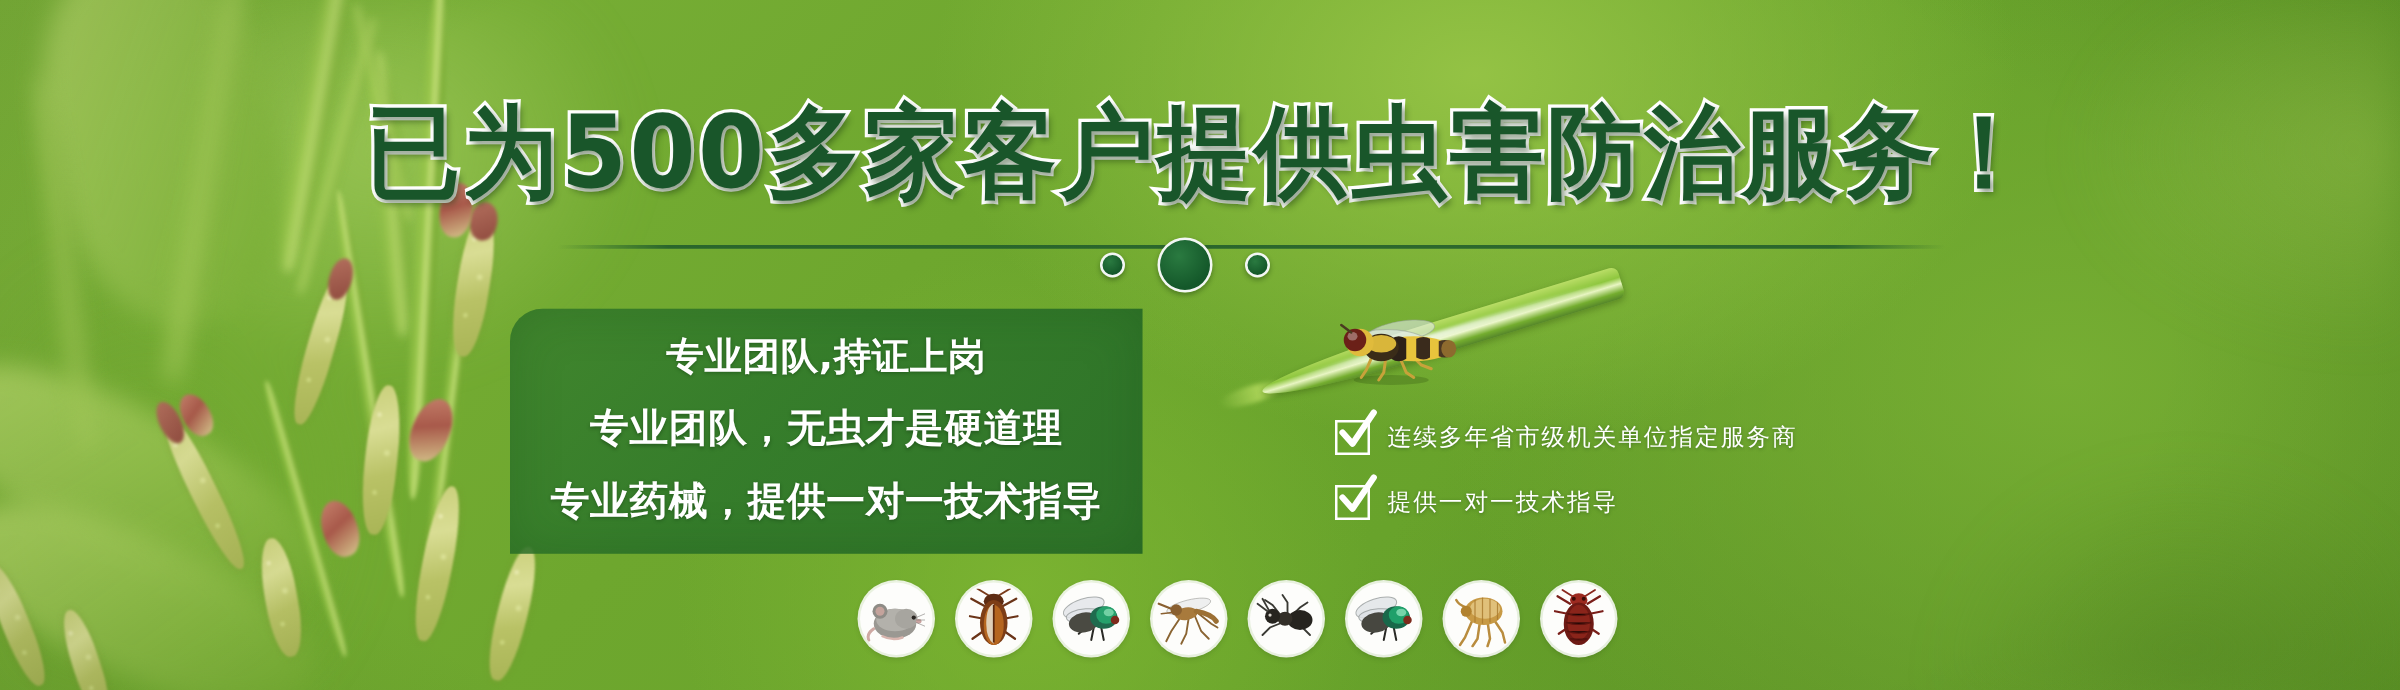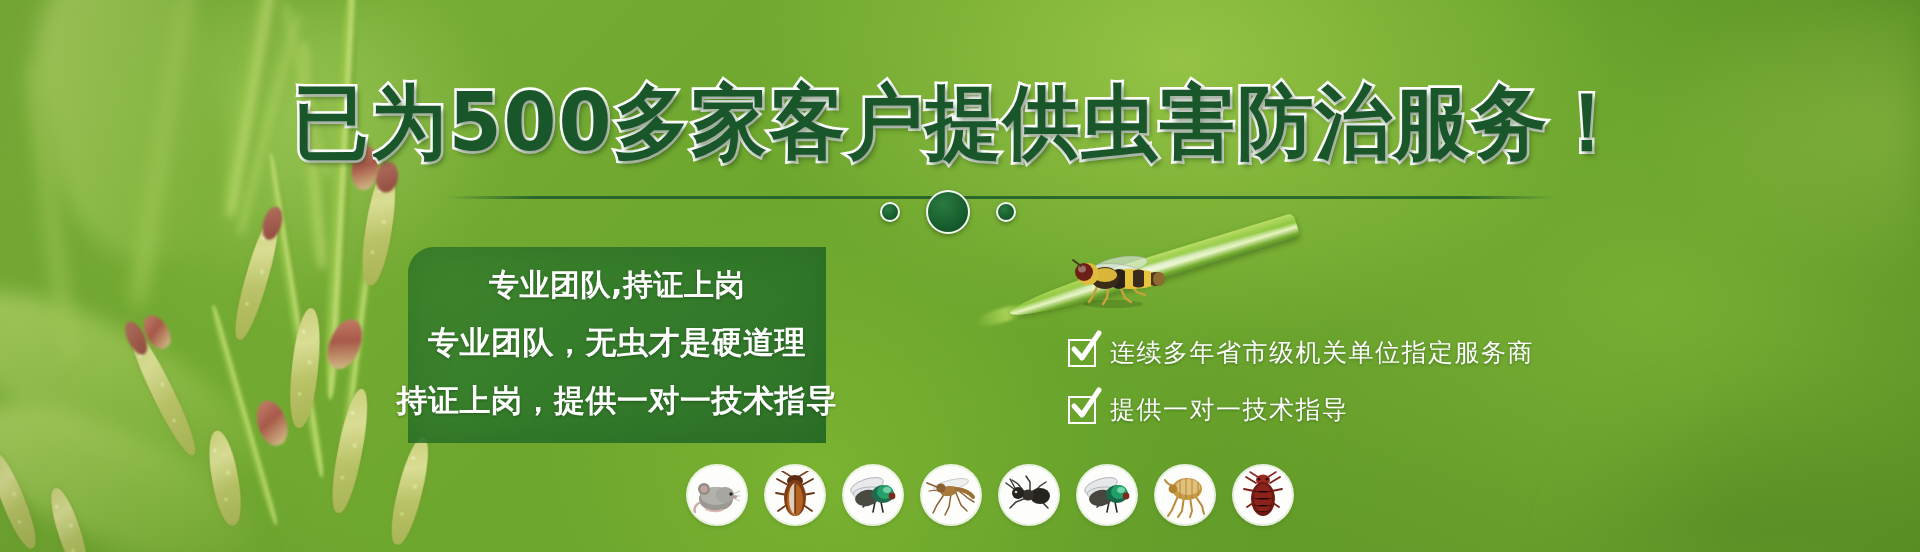--- a/index.html
+++ b/index.html
@@ -151,21 +151,21 @@
     border:2px solid rgba(255,255,255,0.95);
     box-shadow:0 2px 4px rgba(20,50,10,0.4);
   }
   .dot.sm { width:20px; height:20px; }
   .dot.lg { width:44px; height:44px; }
 
   
   .panel {
     position:absolute;
     left:408px; top:247px;
-    width:418px; height:196px;
+    width:506px; height:196px;
     border-radius:26px 0 0 0;
     background:linear-gradient(135deg, rgba(46,120,44,0.72) 0%, rgba(42,116,42,0.84) 45%, rgba(38,108,40,0.9) 100%);
     box-shadow:inset 0 0 40px rgba(20,70,20,0.25);
   }
   .panel-lines {
     position:absolute; inset:0;
     display:flex; flex-direction:column;
     align-items:center; justify-content:center;
     gap:16px;
     padding:6px 0 10px;
@@ -189,21 +189,21 @@
   .cred { display:flex; align-items:center; gap:14px; }
   .check-box {
     width:28px; height:28px;
     border:2.5px solid #ffffff;
     position:relative; flex:0 0 auto;
   }
   .check-box svg { position:absolute; left:1px; top:-9px; overflow:visible; }
   .cred-text {
     color:#ffffff;
     font-family:"DejaVu Sans", sans-serif;
-    font-size:25px;
+    font-size:19px;
     font-weight:normal;
     letter-spacing:1.5px;
     white-space:nowrap;
     text-shadow:0 1px 3px rgba(16,50,14,0.4);
   }
 
   
   .pests {
     position:absolute; left:688px; top:466px;
     display:flex; align-items:center; gap:20px;
@@ -315,21 +315,21 @@
   <div class="dots">
     <span class="dot sm"></span>
     <span class="dot lg"></span>
     <span class="dot sm"></span>
   </div>
 
   <div class="panel">
     <div class="panel-lines">
       <div class="panel-line l1">专业团队,持证上岗</div>
       <div class="panel-line l2">专业团队，无虫才是硬道理</div>
-      <div class="panel-line l3">持证上岗，提供一对一技术指导</div>
+      <div class="panel-line l3">专业药械，提供一对一技术指导</div>
     </div>
   </div>
 
   <div class="creds">
 
     <div class="cred">
       <span class="check-box">
         <svg width="30" height="34" viewBox="0 0 30 34">
           <path d="M3,17 L11,26 L28,1" stroke="#ffffff" stroke-width="5" fill="none" stroke-linecap="round" stroke-linejoin="round"></path>
         </svg>

